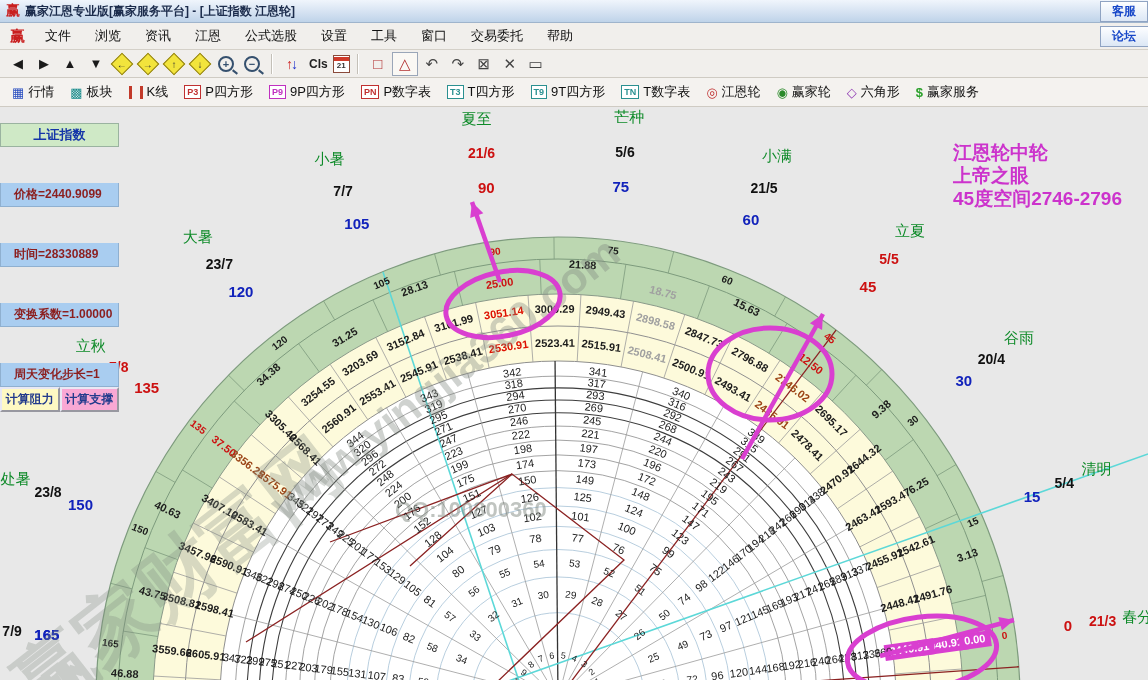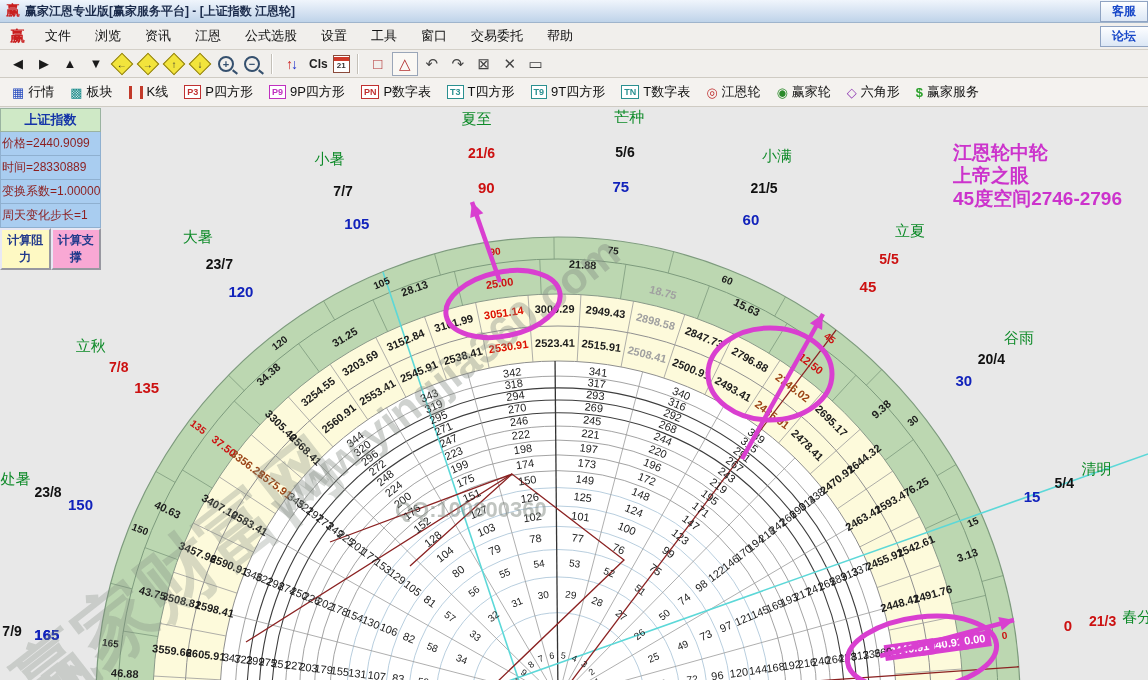--- a/index.html
+++ b/index.html
@@ -47,25 +47,25 @@
   .t3{display:flex;align-items:center;gap:4px;padding:2px 8px;font-size:13px;color:#111;cursor:default;}
   .badge{font-size:9px;font-weight:700;border:1px solid;padding:0 2px;line-height:12px;background:#fff;}
   .gicon{font-size:13px;font-weight:700;}
   .icon-grid{color:#2a4fc0;}
   .icon-blocks{color:#148a8a;}
   .icon-kline{width:8px;height:13px;border-left:3px solid #c23a2a;border-right:3px solid #c23a2a;}
   
   .chart{position:relative;height:577px;background:#e8e8e8;overflow:hidden;}
   .chart svg{position:absolute;left:0;top:0;}
   
-  .info-panel{position:absolute;left:0;top:1px;width:101px;z-index:5;}
+  .info-panel{position:absolute;left:0;top:16px;width:119px;z-index:5;}
   .info-panel .hd{background:#cfe9c6;border:1px solid #9ab3a0;color:#1535a8;font-size:13px;
     font-weight:700;text-align:center;padding:2px 0;}
   .info-row{background:#a9cdf0;border:1px solid #8fb0d0;border-top:none;color:#8c1f1f;
-    font-size:12px;font-weight:400;padding:3px 1px;white-space:nowrap;overflow:hidden;}
+    font-size:12px;font-weight:700;padding:3px 13px;white-space:nowrap;overflow:hidden;margin-top:36px;}
   .panel-btns{display:flex;}
   .pbtn{flex:1;border:2px outset #e8e8f4;font-size:12px;font-weight:700;color:#223a8c;
     padding:2px 0;text-align:center;cursor:default;}
   .pbtn.res{background:#fef9c3;}
   .pbtn.sup{background:#f9a8d4;}
 </style>
 </head>
 <body>
 
 <div class="titlebar">

